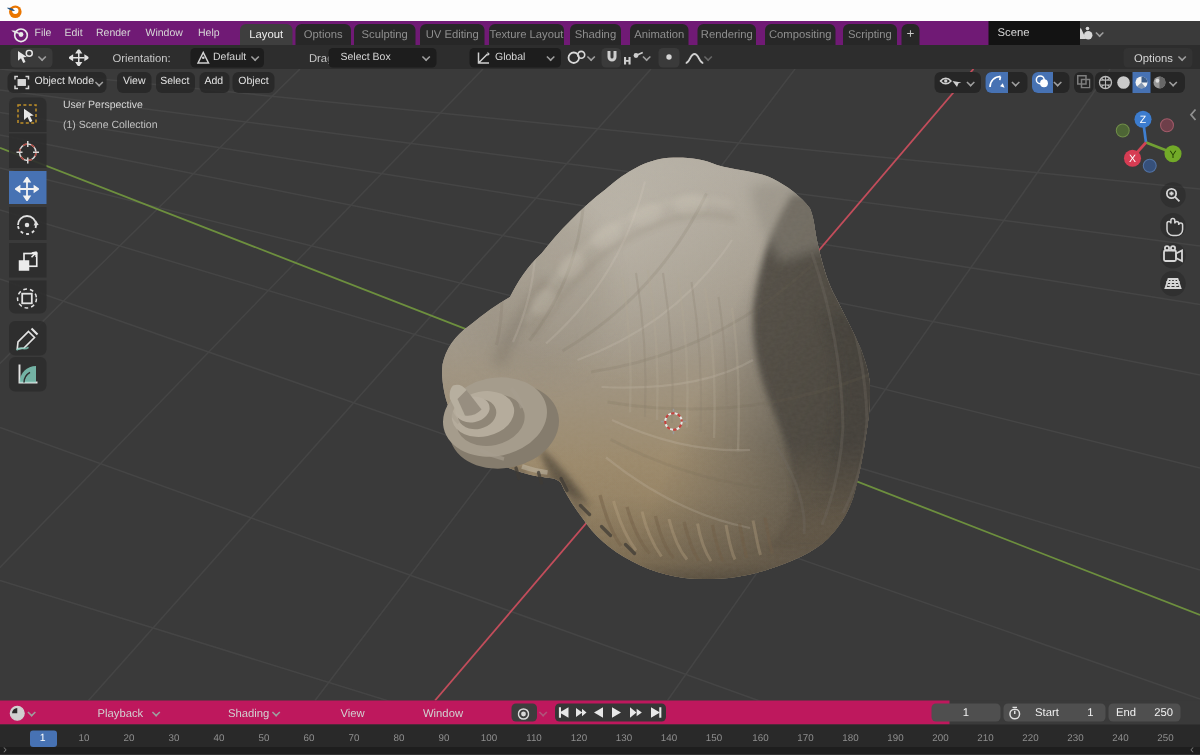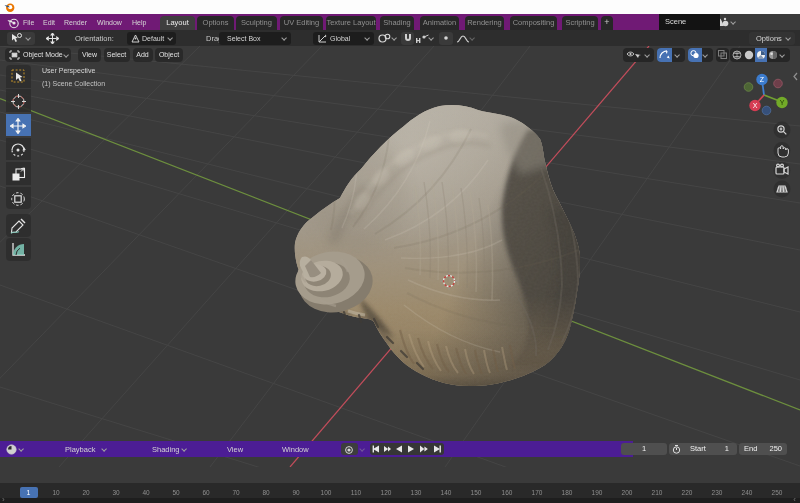--- a/index.html
+++ b/index.html
@@ -10,21 +10,21 @@
 .mitem{position:absolute;top:4.5px;font-size:7px;color:#d6d6d6}
 .tab{position:absolute;top:2px;height:14px;background:#272727;border-radius:4px 4px 0 0;color:#8f8f8f;font-size:7.5px;text-align:center;line-height:14px}
 .tab.act{background:#3e3e3e;color:#ededed}
 #scenefield{position:absolute;right:0;top:0;height:16px;width:61px;background:#131313;color:#dcdcdc;font-size:7.5px;line-height:16px;padding-left:6px}
 #row2{left:0;top:30px;width:800px;height:16px;background:#2d2d2d}
 .fld{position:absolute;top:1.5px;height:13px;background:#1d1d1d;border-radius:3px;color:#d5d5d5;font-size:7px;line-height:13px}
 .lbl{position:absolute;top:4px;font-size:7.5px;color:#c8c8c8}
 .btn2{position:absolute;top:1.5px;height:13px;background:#3a3a3a;border-radius:3px}
 .caret{display:inline-block;width:4.2px;height:4.2px;border-right:1.3px solid #9f9f9f;border-bottom:1.3px solid #9f9f9f;transform:rotate(45deg)}
 .hw{position:absolute;border-radius:4px;background:rgba(38,38,38,.82);color:#e2e2e2;font-size:7px;line-height:14px;text-align:center;height:14px}
-#tl{left:0;top:441px;width:633px;height:16px;background:#4c1d95}
+#tl{left:0;top:467px;width:633px;height:16px;background:#be185d}
 #ruler{left:0;top:483px;width:800px;height:15px;background:#292929}
 #status{left:0;top:498px;width:800px;height:5px;background:#1e1e1e}
 .rn{position:absolute;top:6px;font-size:6.5px;color:#8f8f8f;transform:translateX(-50%)}
 .tlt{position:absolute;top:4px;font-size:7.5px;color:#d2d2d2}
 </style></head>
 <body>
 <svg class="abs" style="left:0;top:46px" width="800" height="421" viewBox="0 46 800 421">
  <defs>
   <linearGradient id="shellbody" x1="0" y1="112" x2="0" y2="386" gradientUnits="userSpaceOnUse">
    <stop offset="0" stop-color="#b1aba0"></stop>

